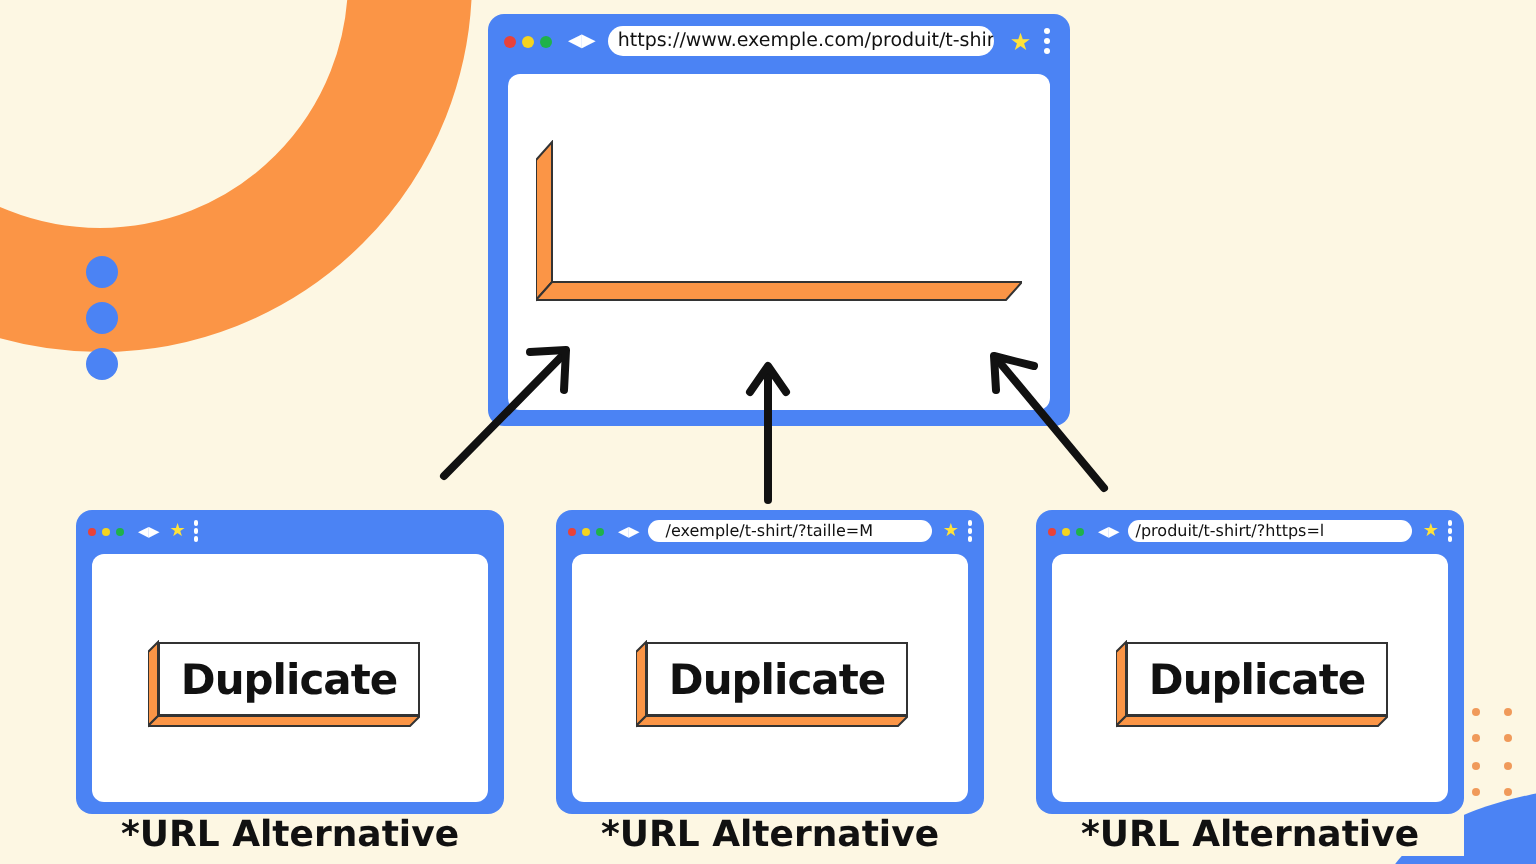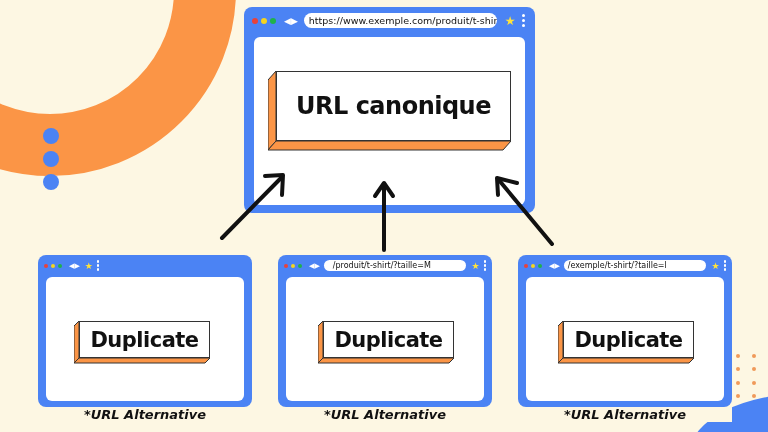--- a/index.html
+++ b/index.html
@@ -39,21 +39,21 @@
   .box3d { position:absolute; }
   .box3d .face {
     position:absolute; background:#fff; border:1px solid #333; box-sizing:border-box;
     display:flex; align-items:center; justify-content:center;
     font-family:"DejaVu Sans", sans-serif; font-weight:bold; color:#111; letter-spacing:-0.5px;
   }
   .box3d svg { position:absolute; left:0; top:0; }
 
   .caption {
     position:absolute; font-family:"DejaVu Sans", sans-serif; font-weight:bold;
-    font-size:13px; color:#111; text-align:center; width:214px;font-style:italic;
+    font-size:18px; color:#111; text-align:center; width:214px;
   }
   .arrows { position:absolute; left:0; top:0; }
 </style>
 </head>
 <body>
 
 <div class="ring"></div>
 <div class="dot-v" style="top:128px"></div>
 <div class="dot-v" style="top:151px"></div>
 <div class="dot-v" style="top:174px"></div>
@@ -85,21 +85,20 @@
     </div>
   </div>
   <div class="page" style="left:10px;top:30px;width:271px;height:168px;"></div>
 </div>
 
 <div class="box3d" style="left:268px;top:70px;width:243px;height:81px;">
   <svg width="243" height="81">
     <polygon points="8,1 8,71 0,80 0,10" fill="#fb9546" stroke="#333" stroke-width="1"></polygon>
     <polygon points="0,80 8,71 243,71 235,80" fill="#fb9546" stroke="#333" stroke-width="1"></polygon>
   </svg>
-  <div class="face" style="left:8px;top:1px;width:235px;height:70px;font-size:24px;">URL canonique</div>
 </div>
 
 <svg class="arrows" width="768" height="432">
   <g stroke="#111" stroke-width="4" stroke-linecap="round" stroke-linejoin="round" fill="none">
     <g>
       <line x1="222" y1="238" x2="282" y2="177"></line>
       <polyline points="265,176 283,175 282,195"></polyline>
     </g>
     <g>
       <line x1="384" y1="250" x2="384" y2="184"></line>
@@ -139,21 +138,21 @@
 <div class="caption" style="left:38px;top:407px;">*URL Alternative</div>
 
 <div class="browser" style="left:278px;top:255px;width:214px;height:152px;">
   <div class="bar" style="height:21px;padding:0 6px;box-sizing:border-box;">
     <div class="lights">
       <span class="light" style="width:4px;height:4px;background:#e8423a"></span>
       <span class="light" style="width:4px;height:4px;background:#f5d420"></span>
       <span class="light" style="width:4px;height:4px;background:#1fb24a"></span>
     </div>
     <div class="nav" style="font-size:7px;margin-left:7px;">◀▶</div>
-    <div class="url" style="margin-left:4px;width:148px;height:11px;line-height:11px;font-size:8px;padding-left:9px;box-sizing:border-box;">/produit/t-shirt/?taille=M</div>
+    <div class="url" style="margin-left:4px;width:148px;height:11px;line-height:11px;font-size:8px;padding-left:9px;box-sizing:border-box;">/exemple/t-shirt/?taille=M</div>
     <div class="star" style="font-size:9px;margin-left:5px;">★</div>
     <div class="menu" style="margin-left:4px;gap:1.5px">
       <span style="width:2.5px;height:2.5px"></span>
         <span style="width:2.5px;height:2.5px"></span>
         <span style="width:2.5px;height:2.5px"></span>
     </div>
   </div>
   <div class="page" style="left:8px;top:22px;width:198px;height:124px;"></div>
 </div>
 <div class="box3d" style="left:318px;top:320px;width:136px;height:44px;">
@@ -166,21 +165,21 @@
 <div class="caption" style="left:278px;top:407px;">*URL Alternative</div>
 
 <div class="browser" style="left:518px;top:255px;width:214px;height:152px;">
   <div class="bar" style="height:21px;padding:0 6px;box-sizing:border-box;">
     <div class="lights">
       <span class="light" style="width:4px;height:4px;background:#e8423a"></span>
       <span class="light" style="width:4px;height:4px;background:#f5d420"></span>
       <span class="light" style="width:4px;height:4px;background:#1fb24a"></span>
     </div>
     <div class="nav" style="font-size:7px;margin-left:7px;">◀▶</div>
-    <div class="url" style="margin-left:4px;width:148px;height:11px;line-height:11px;font-size:8px;padding-left:4px;box-sizing:border-box;">/exemple/t-shirt/?taille=l</div>
+    <div class="url" style="margin-left:4px;width:148px;height:11px;line-height:11px;font-size:8px;padding-left:4px;box-sizing:border-box;">/produit/t-shirt/?https=l</div>
     <div class="star" style="font-size:9px;margin-left:5px;">★</div>
     <div class="menu" style="margin-left:4px;gap:1.5px">
       <span style="width:2.5px;height:2.5px"></span>
         <span style="width:2.5px;height:2.5px"></span>
         <span style="width:2.5px;height:2.5px"></span>
     </div>
   </div>
   <div class="page" style="left:8px;top:22px;width:198px;height:124px;"></div>
 </div>
 <div class="box3d" style="left:558px;top:320px;width:136px;height:44px;">

